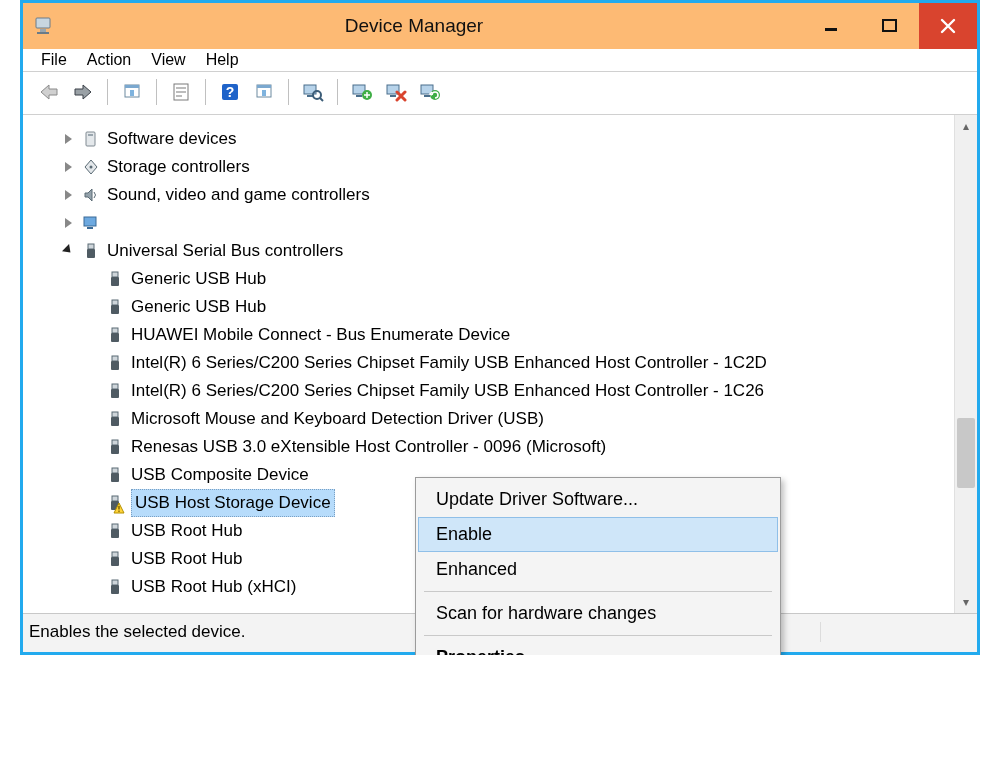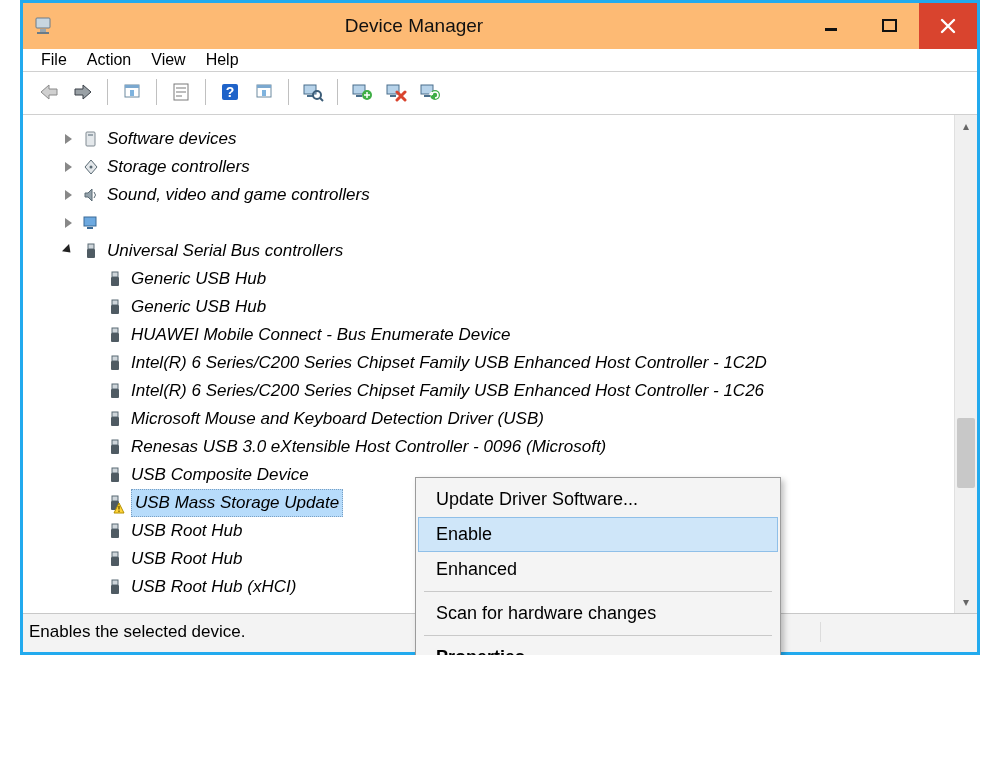--- a/index.html
+++ b/index.html
@@ -100,21 +100,20 @@
     display: flex;
     background: #fff;
   }
   .tree {
     flex: 1;
     padding: 10px 6px 12px 10px;
     line-height: 1.55;
     font-size: 17px;
     max-height: 580px;
     overflow: hidden;
-    font-style: italic;
   }
   .scrollbar {
     width: 22px;
     background: #f0f0f0;
     border-left: 1px solid #e0e0e0;
     position: relative;
   }
   .scrollbar .arrow {
     width: 100%;
     height: 22px;
@@ -470,21 +469,21 @@
           <svg width="14" height="18" viewBox="0 0 14 18">
               <rect x="4" y="2" width="6" height="5" fill="#cfd6db" stroke="#5a6a74"></rect>
               <rect x="3" y="7" width="8" height="9" rx="1" fill="#4f5b63"></rect>
             </svg>
           <svg width="12" height="12" viewBox="0 0 12 12" style="position:absolute;left:8px;top:9px">
               <path d="M6 1 L11 11 L1 11 Z" fill="#ffd43b" stroke="#b38f00"></path>
               <rect x="5.3" y="4" width="1.4" height="3.5" fill="#7a5e00"></rect>
               <rect x="5.3" y="8.5" width="1.4" height="1.4" fill="#7a5e00"></rect>
             </svg>
         </span>
-        <span class="selected">USB Mass Storage Update</span>
+        <span class="selected">USB Host Storage Device</span>
       </div>
       <div class="node indent-1">
         <span class="icon-slot">
             <svg width="14" height="18" viewBox="0 0 14 18">
               <rect x="4" y="2" width="6" height="5" fill="#cfd6db" stroke="#5a6a74"></rect>
               <rect x="3" y="7" width="8" height="9" rx="1" fill="#4f5b63"></rect>
             </svg>
           </span>
         <span>USB Root Hub</span>
       </div>

